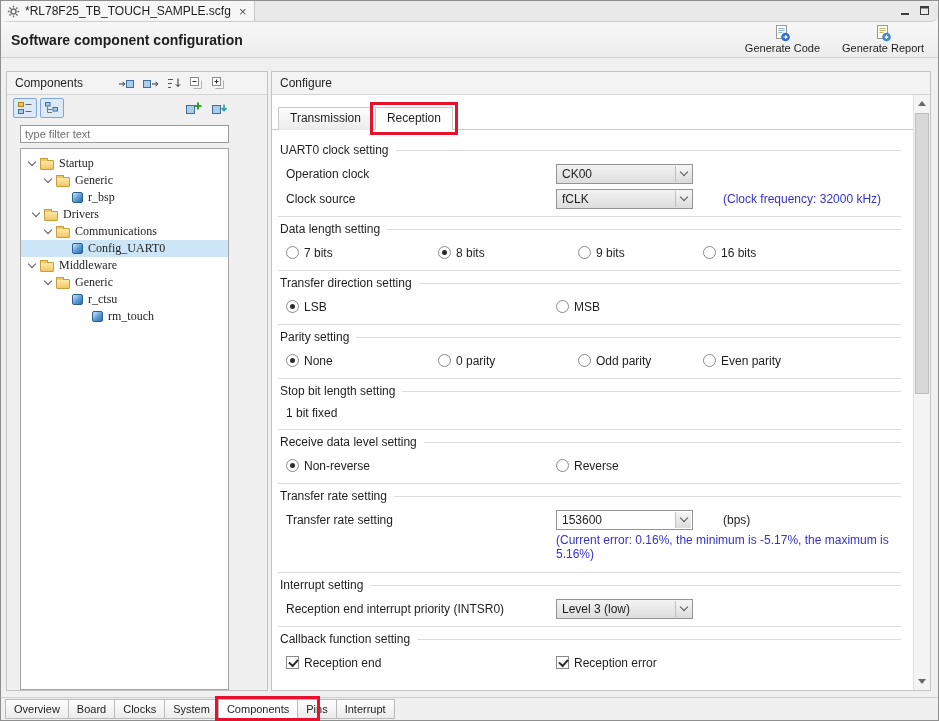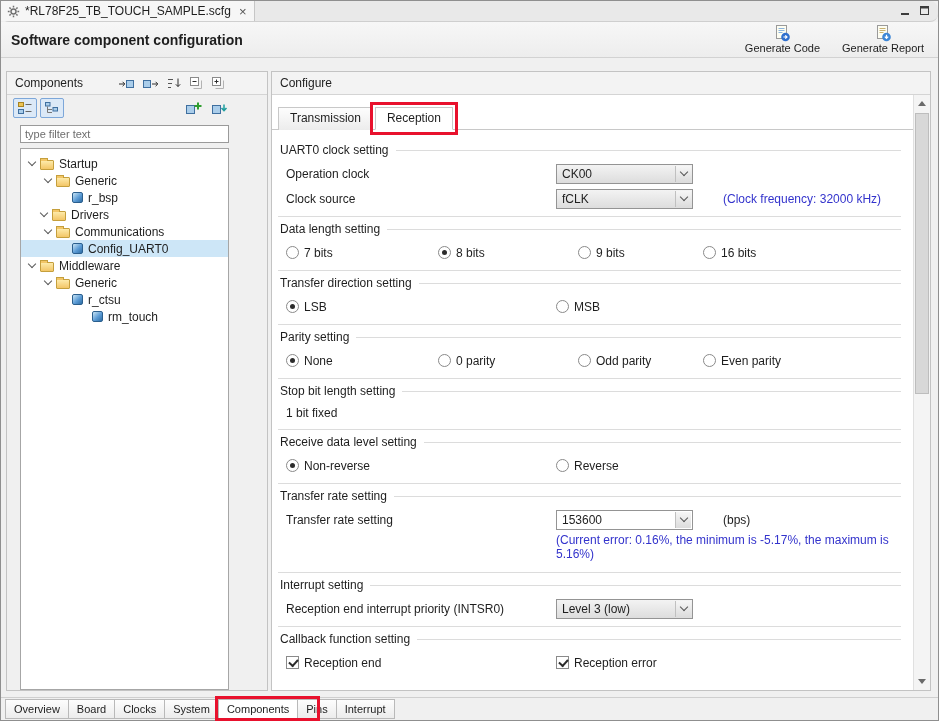--- a/index.html
+++ b/index.html
@@ -36,21 +36,21 @@
   .toggle-group { display:flex; gap:3px; }
   .toggle-btn { display:inline-flex; align-items:center; justify-content:center; width:24px; height:20px;
                 border:1px solid #7da7d9; background:#dce9f7; border-radius:2px; cursor:default; }
   .action-group { margin-left:auto; margin-right:30px; display:flex; gap:7px; }
 
   .filter-input { width:209px; height:18px; margin:4px 0 5px 13px; border:1px solid #9a9a9a; padding:0 4px;
                   font-family:"Liberation Sans", sans-serif; font-size:11px; }
   .filter-input::placeholder { color:#6e6e6e; }
 
   .tree { width:209px; margin-left:13px; flex:1; background:#ffffff; border:1px solid #a6a6a6; overflow:hidden; padding-top:6px; }
-  .tree-row { display:flex; align-items:center; height:17px; white-space:nowrap; cursor:default; }
+  .tree-row { display:flex; align-items:center; height:17px; white-space:nowrap; cursor:default;font-family:Liberation Serif, serif; }
   .tree-row.selected { background:var(--selection-blue,#cde6f7); }
   .chevron { width:15px; flex:0 0 15px; height:15px; position:relative; }
   .chevron.expanded::before { content:""; position:absolute; left:4px; top:3px; width:5px; height:5px;
                               border-right:1.6px solid #5a5a5a; border-bottom:1.6px solid #5a5a5a; transform:rotate(45deg); }
   .titem-icon { margin-right:5px; flex:0 0 auto; }
   .titem-icon.folder { width:14px; height:10px; background:linear-gradient(#fdeaa9,#f3c667); border:1px solid #c59f3c; border-radius:1px; position:relative; margin-top:2px; }
   .titem-icon.folder::before { content:""; position:absolute; top:-3px; left:-1px; width:6px; height:2px;
                                background:#f3c667; border:1px solid #c59f3c; border-bottom:none; }
   .titem-icon.component { width:11px; height:11px; border-radius:2px; border:1px solid #2b5f8e;
                           background:linear-gradient(135deg,#cbe6f5,#5b9bd5 55%,#2e6da4); }
@@ -259,21 +259,21 @@
           <div class="tree-row" style="padding-left: 20px;">
             <span class="chevron expanded"></span>
             <span class="titem-icon folder"></span>
             <span class="tree-label">Generic</span>
           </div>
           <div class="tree-row" style="padding-left: 36px;">
             <span class="chevron"></span>
             <span class="titem-icon component"></span>
             <span class="tree-label">r_bsp</span>
           </div>
-          <div class="tree-row" style="padding-left: 16px;">
+          <div class="tree-row" style="padding-left: 8px;">
             <span class="chevron expanded"></span>
             <span class="titem-icon folder"></span>
             <span class="tree-label">Drivers</span>
           </div>
           <div class="tree-row" style="padding-left: 20px;">
             <span class="chevron expanded"></span>
             <span class="titem-icon folder"></span>
             <span class="tree-label">Communications</span>
           </div>
           <div class="tree-row selected" style="padding-left: 36px;">

